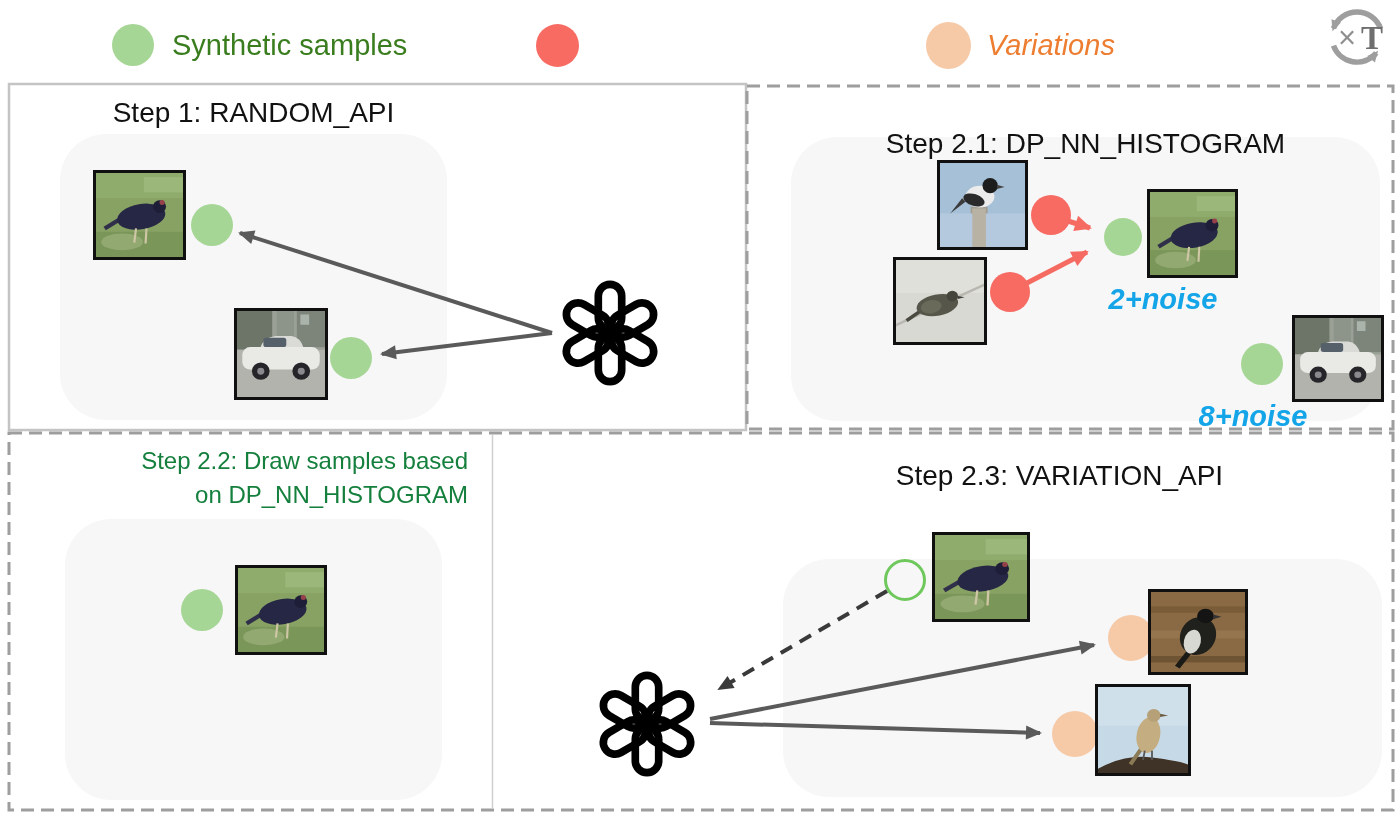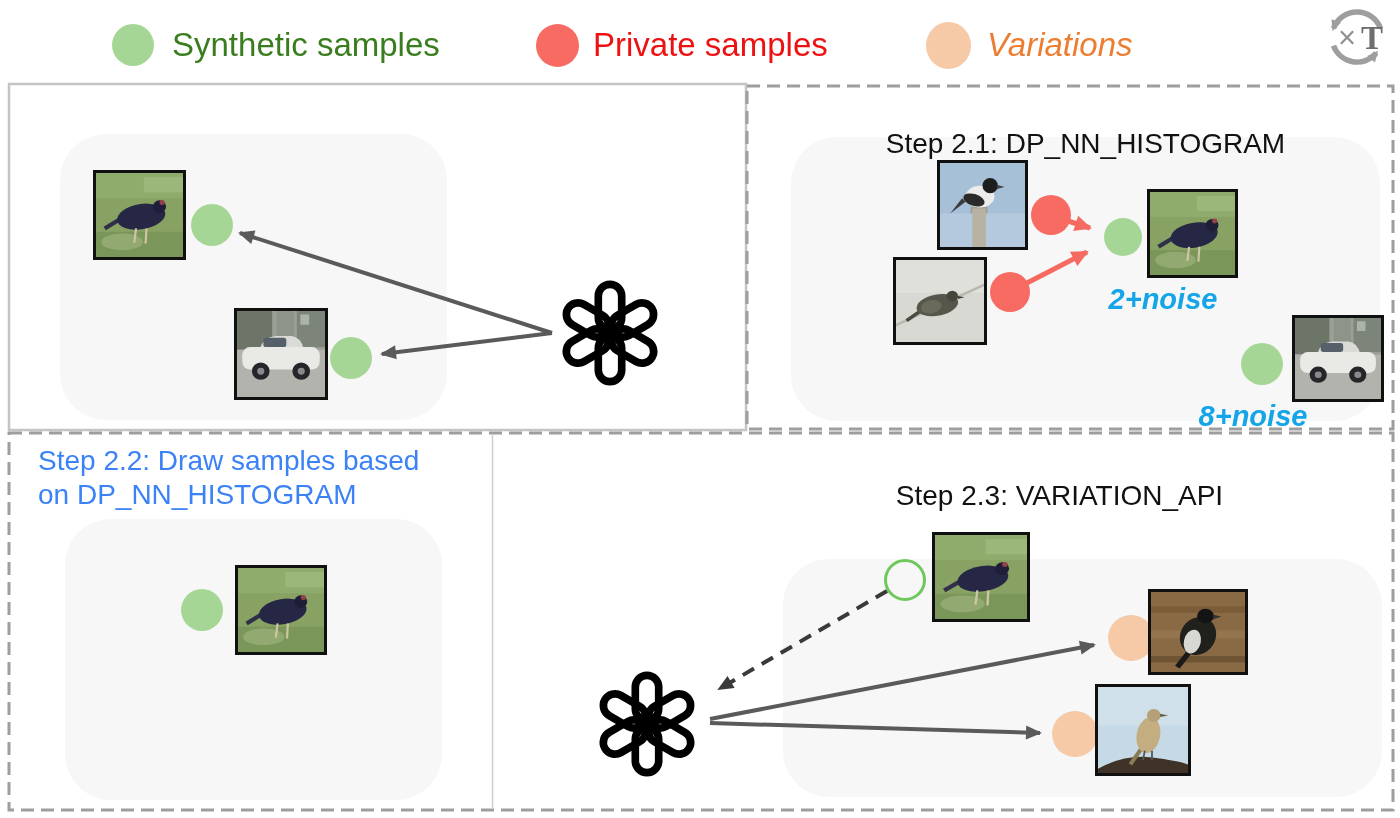--- a/index.html
+++ b/index.html
@@ -4,28 +4,28 @@
 <style>
   html,body{margin:0;padding:0;background:#fff;}
   .stage{position:relative;width:1400px;height:818px;background:#ffffff;overflow:hidden;
          font-family:"Liberation Sans",sans-serif;}
   
   .dot{position:absolute;border-radius:50%;}
   .dot-green{background:#a6d695;}
   .dot-red{background:#f76b63;}
   .dot-orange{background:#f6c9a7;}
   .dot-open{background:transparent;border:3px solid #6ec85c;box-sizing:border-box;}
-  .legend-label{position:absolute;font-size:33px;line-height:38px;white-space:nowrap;}
+  .legend-label{position:absolute;font-size:29px;line-height:38px;white-space:nowrap;}
   .lg-green{color:#3a7d1f;}
   .lg-red{color:#ee1111;}
   .lg-orange{color:#ed7d31;font-style:italic;}
   
   .grayrect{position:absolute;background:#f7f7f8;border-radius:46px;}
   .ptitle{position:absolute;color:#111;font-size:28px;line-height:33px;text-align:center;white-space:nowrap;}
-  .ptitle2{position:absolute;color:#3b82f6;font-size:28px;line-height:34px;text-align:left;}
+  .ptitle2{position:absolute;color:#15803d;font-size:24px;line-height:34px;text-align:right;}
   .noise{position:absolute;color:#14a5e8;font-size:29px;font-style:italic;font-weight:700;text-align:center;white-space:nowrap;}
   
   .simg{position:absolute;border:3px solid #101010;box-sizing:border-box;background:#888;}
   .simg svg{display:block;width:100%;height:100%;}
   .oai{position:absolute;}
   .oai svg{display:block;width:100%;height:100%;}
   .overlay{position:absolute;left:0;top:0;pointer-events:none;}
   .ntico{position:absolute;}
 </style>
 </head>
@@ -35,45 +35,45 @@
 
   <div class="grayrect" style="left:60px;top:134px;width:387px;height:286px;"></div>
   <div class="grayrect" style="left:791px;top:137px;width:589px;height:284px;"></div>
   <div class="grayrect" style="left:65px;top:519px;width:377px;height:281px;"></div>
   <div class="grayrect" style="left:783px;top:559px;width:599px;height:238px;"></div>
 
   <div class="dot dot-green" style="left:112px;top:24px;width:42px;height:42px;"></div>
   <div class="legend-label lg-green" style="left:172px;top:26px;">Synthetic samples</div>
 
   <div class="dot dot-red" style="left:536px;top:24px;width:43px;height:43px;"></div>
-  <div class="legend-label lg-red" style="left:593px;top:26px;">Private samples</div>
 
   <div class="dot dot-orange" style="left:926px;top:22px;width:45px;height:47px;"></div>
   <div class="legend-label lg-orange" style="left:987px;top:26px;">Variations</div>
 
   <div class="ntico" style="left:1318px;top:4px;width:78px;height:68px;">
     <svg viewBox="0 0 78 68" width="78" height="68">
       <defs>
         <marker id="ahico" markerUnits="userSpaceOnUse" markerWidth="14" markerHeight="14" refX="9" refY="6" orient="auto">
           <path d="M1,1 L12,6 L1,11 z" fill="#9e9e9e"></path>
         </marker>
       </defs>
       <path d="M 62.5 24.4 A 25 25 0 0 0 15.5 24.4" fill="none" stroke="#9e9e9e" stroke-width="5.5" marker-end="url(#ahico)"></path>
       <path d="M 15.5 41.6 A 25 25 0 0 0 58.2 49.1" fill="none" stroke="#9e9e9e" stroke-width="5.5" marker-end="url(#ahico)"></path>
       <text x="20" y="44" font-size="31" fill="#8f8f8f" font-family="Liberation Sans, sans-serif">×</text>
       <text x="43" y="45" font-size="33" font-weight="bold" fill="#6e6e6e" font-family="Liberation Serif, serif">T</text>
     </svg>
   </div>
 
+  <div class="ptitle" style="left:60px;top:96px;width:387px;">Step 1: RANDOM_API</div>
   <div class="ptitle" style="left:791px;top:99px;width:589px;margin-top:28px;">Step 2.1: DP_NN_HISTOGRAM</div>
   <div class="ptitle2" style="left:38px;top:444px;width:430px;">
     <div>Step 2.2: Draw samples based</div>
     <div>on DP_NN_HISTOGRAM</div>
   </div>
-  <div class="ptitle" style="left:760px;top:459px;width:599px;margin-top:20px;">Step 2.3: VARIATION_API</div>
+  <div class="ptitle" style="left:760px;top:459px;width:599px;">Step 2.3: VARIATION_API</div>
 
   <div class="simg" style="left:93px;top:170px;width:93px;height:90px;">
     <svg viewBox="0 0 100 100" preserveAspectRatio="none">
       <rect width="100" height="100" fill="#87a263"></rect>
         <rect width="100" height="30" fill="#90ac6d"></rect>
       <rect x="55" y="5" width="45" height="18" fill="#9cb77a"></rect>
         <rect y="70" width="100" height="30" fill="#7b9659"></rect>
       <ellipse cx="30" cy="82" rx="24" ry="10" fill="#a3b684" opacity="0.6"></ellipse>
       <path d="M26 56 L10 66" stroke="#30304a" stroke-width="5" fill="none"></path>
       <ellipse cx="52" cy="52" rx="28" ry="15" fill="#262645" transform="rotate(-10 52 52)"></ellipse>

